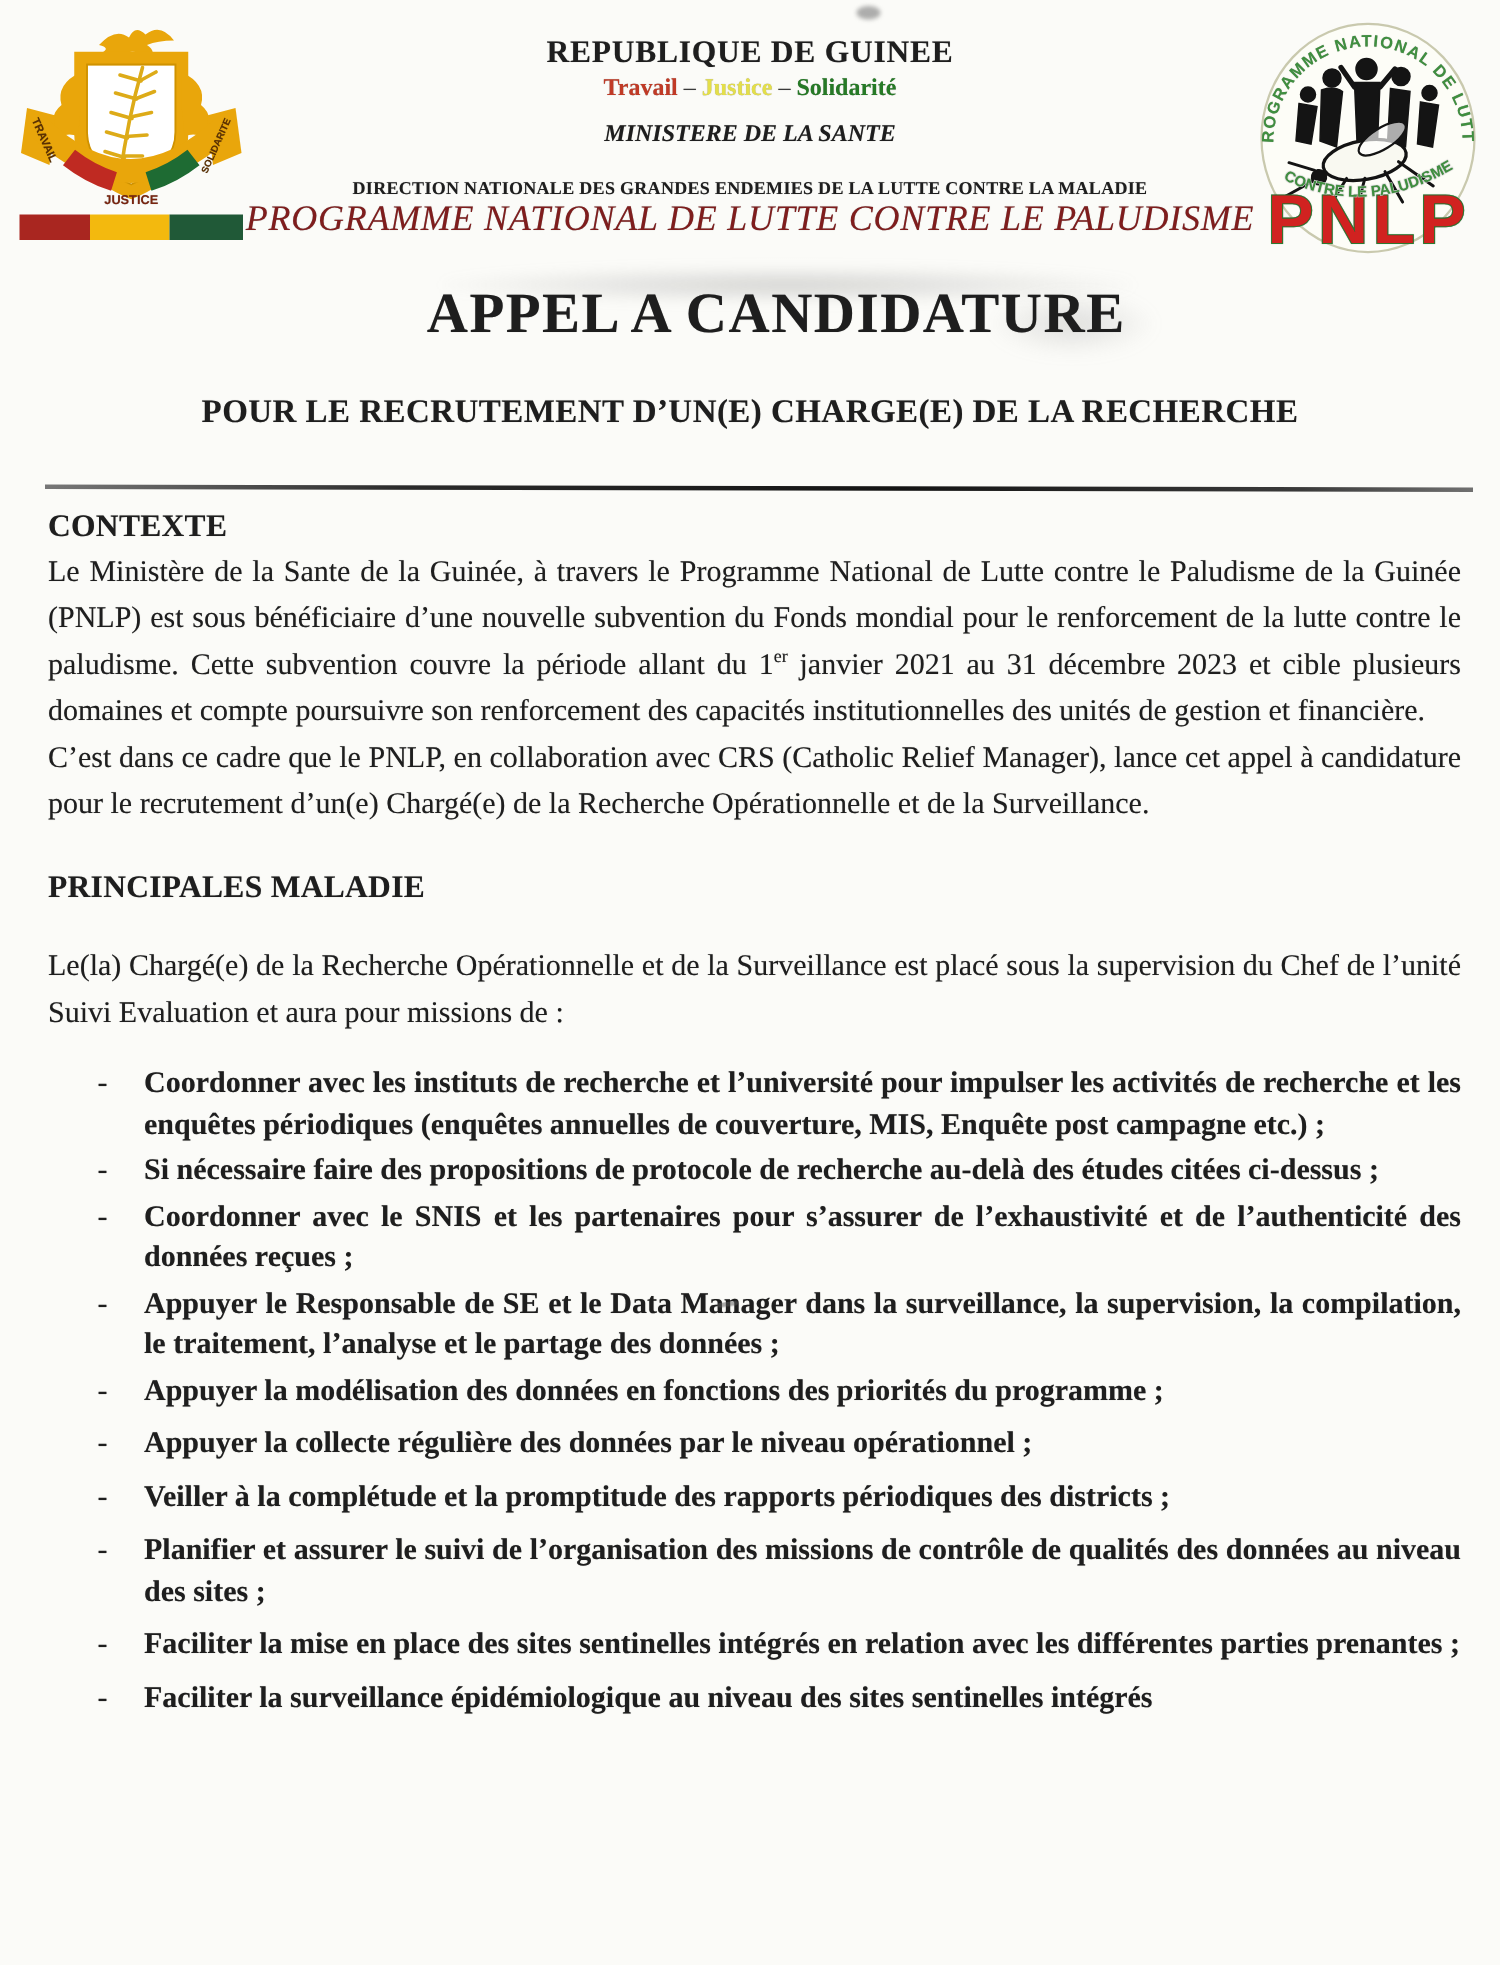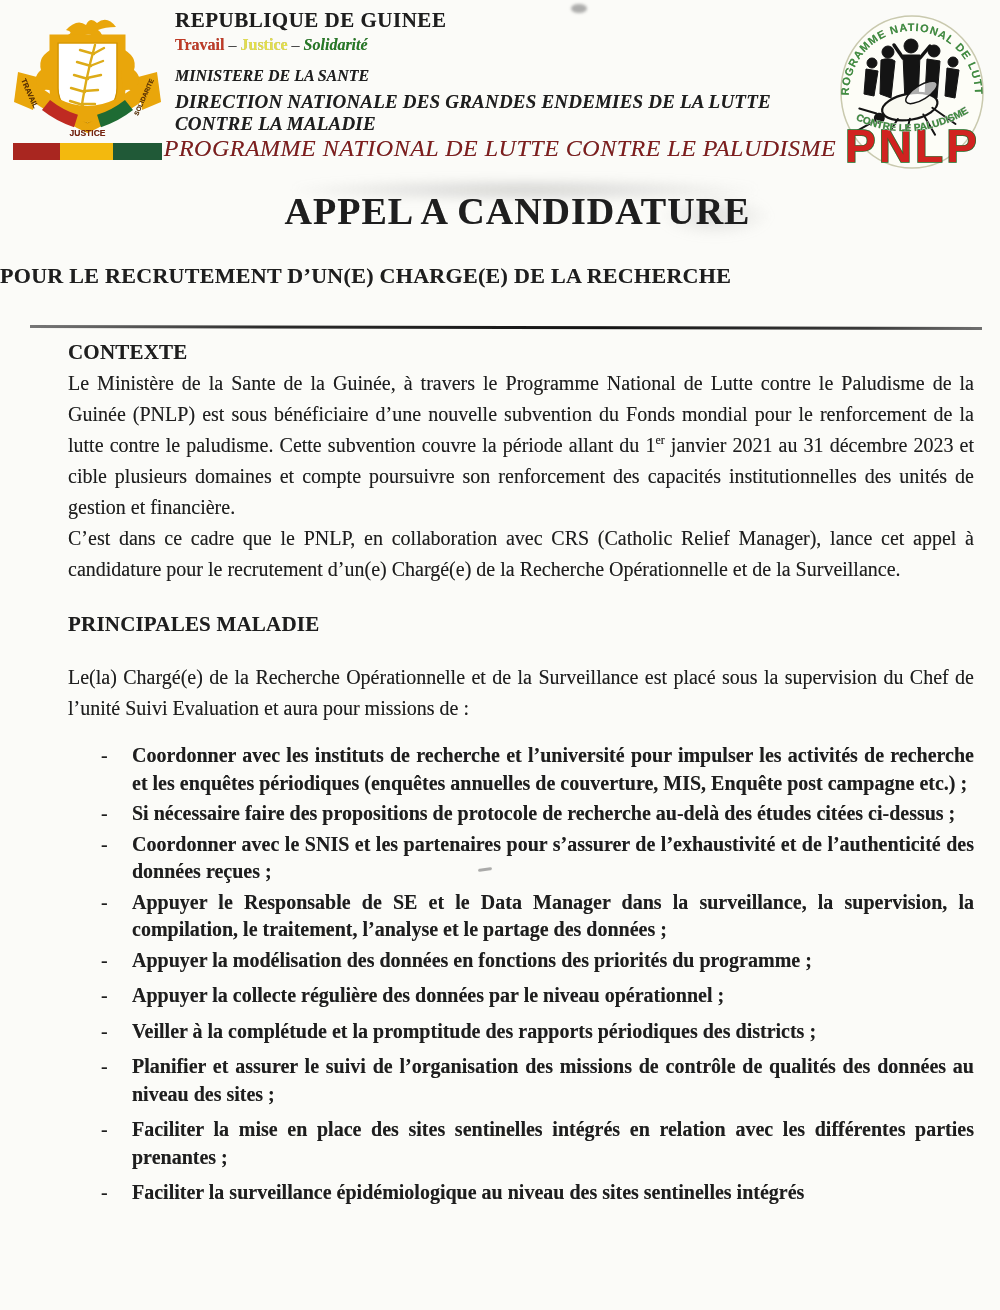--- a/index.html
+++ b/index.html
@@ -13,29 +13,29 @@
     overflow: hidden;
     font-family: "Liberation Serif", serif;
     color: #1e1e1e;
     text-shadow: 0 0 0.5px rgba(30,30,30,0.45);
   }
 
   
   .coat-logo { position: absolute; left: 10px; top: 12px; width: 155px; height: 152px; }
   .pnlp-logo { position: absolute; right: 12px; top: 10px; width: 152px; height: 162px; }
 
-  .header-center { margin: 0 175px; text-align: left; padding-top: 8px; }
+  .header-center { margin: 0 175px; text-align: center; padding-top: 22px; }
   .country { font-size: 21px; font-weight: bold; letter-spacing: 0.5px; }
   .motto { font-size: 16px; margin-top: 3px; font-weight: bold; }
   .motto .travail    { color: #c13a26; }
   .motto .sep        { color: #3a3a3a; font-weight: normal; }
   .motto .justice    { color: #e4df49; }
-  .motto .solidarite { color: #267a26; font-style: italic; }
+  .motto .solidarite { color: #267a26; }
   .ministry { font-size: 16px; font-weight: bold; font-style: italic; margin-top: 13px; }
-  .direction { font-size: 19px; font-weight: bold; font-style: italic; margin-top: 6px; letter-spacing: 0.2px; }
+  .direction { font-size: 12px; font-weight: bold; margin-top: 19px; letter-spacing: 0.2px; }
   .program { font-size: 24px; font-style: italic; color: #7f1d1d; margin-top: 9px; letter-spacing: 0.5px; white-space: nowrap; }
 
   
   .main-title {
     margin-top: 27px;
     text-align: center;
     font-size: 38px;
     font-weight: bold;
     letter-spacing: 1px;
     position: relative;
@@ -47,31 +47,31 @@
     background: radial-gradient(ellipse at center, rgba(140,140,140,0.35), rgba(180,180,180,0.0) 75%);
     filter: blur(4px); }
   .smudge-2 { left: 660px; top: 195px; width: 110px; height: 42px;
     background: radial-gradient(ellipse at center, rgba(150,150,150,0.28), rgba(180,180,180,0.0) 72%);
     filter: blur(5px); }
   .artifact-top { position: absolute; left: 571px; top: 4px; width: 16px; height: 9px;
     background: rgba(110,110,110,0.55); border-radius: 50%; filter: blur(1.5px); }
   .artifact-dash { position: absolute; left: 478px; top: 868px; width: 14px; height: 3px;
     background: rgba(90,90,90,0.5); border-radius: 2px; transform: rotate(-8deg); filter: blur(0.5px); }
 
-  .subtitle { margin-top: 25px; font-size: 22px; font-weight: bold; line-height: 35px; letter-spacing: 0.3px; }
+  .subtitle { margin-top: 25px; text-align: center; font-size: 22px; font-weight: bold; line-height: 35px; letter-spacing: 0.3px; }
 
   .divider {
     margin: 33px 18px 0 30px;
     height: 3px;
     background: linear-gradient(to right, #777 0%, #2b2b2b 25%, #141414 60%, #3a3a3a 88%, #707070 100%);
     transform: rotate(0.12deg);
   }
 
   
-  .content { padding: 0 26px 0 48px; font-size: 20px; margin-left: 20px; }
+  .content { padding: 0 26px 0 32px; font-size: 20px; }
   .sect-heading { font-size: 21px; font-weight: bold; margin: 11px 0 3px 0; letter-spacing: 0.2px; }
   .sect-heading.missions { margin-top: 27px; margin-bottom: 0; }
   .content p { text-align: justify; line-height: 31px; }
   p.intro { margin-top: 25px; }
   sup.ord { font-size: 12px; vertical-align: super; line-height: 0; }
 
   ul.bullets { list-style: none; margin-top: 18px; padding-left: 33px; }
   ul.bullets li { display: flex; line-height: 27.5px; margin-bottom: 3px; }
   ul.bullets li:nth-child(n+5) { margin-bottom: 8px; }
   ul.bullets li:last-child { margin-bottom: 0; }

